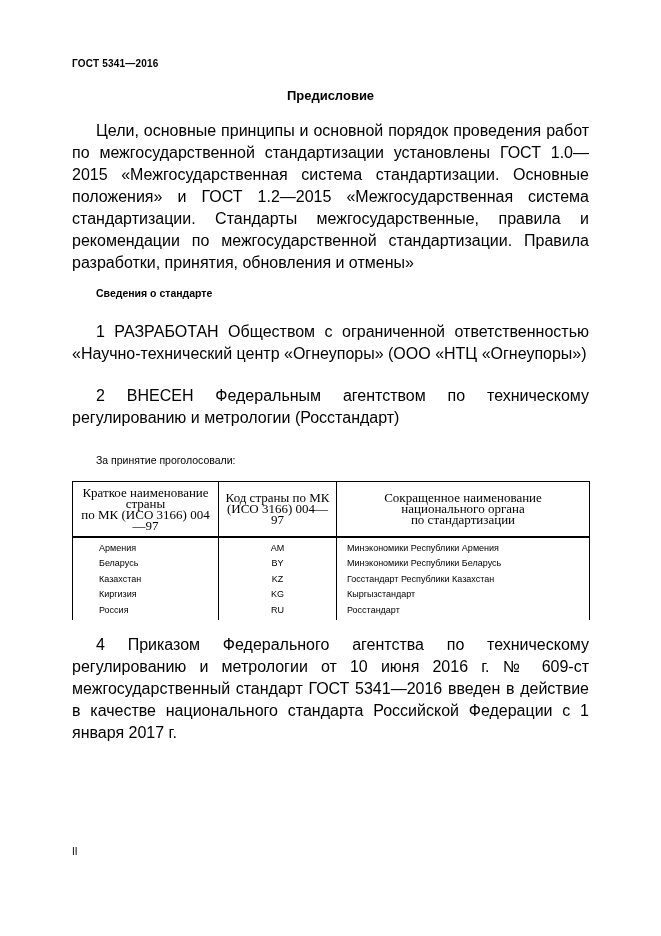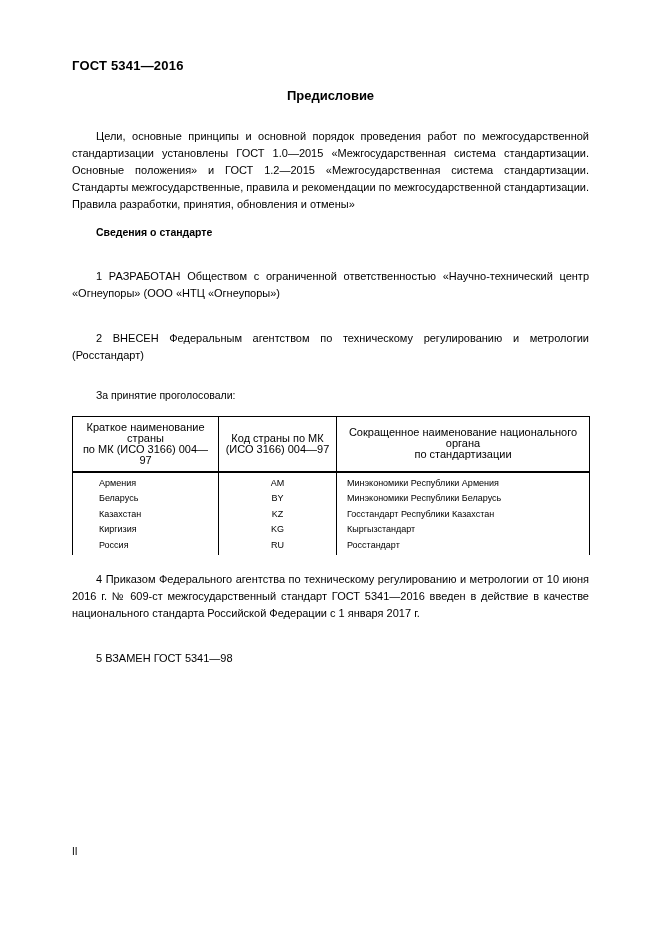--- a/index.html
+++ b/index.html
@@ -19,43 +19,43 @@
     position: absolute;
     left: 0; top: 0;
     width: 661px;
     height: 936px;
     box-sizing: border-box;
   }
   .header-std {
     position: absolute;
     left: 72px;
     top: 58px;
-    font-size: 13px;
+    font-size: 10px;
     font-weight: bold;
     letter-spacing: 0.2px;
   }
   .doc-title {
     position: absolute;
     left: 0;
     top: 88px;
     width: 661px;
     text-align: center;
     font-size: 13px;
     font-weight: bold;
   }
   .content {
     position: absolute;
     left: 72px;
     top: 112px;
     width: 517px;
   }
   p.para {
-    margin: 16px 0 0 0;
-    font-size: 11px;
-    line-height: 17px;
+    margin: 8px 0 0 0;
+    font-size: 16px;
+    line-height: 22px;
     text-align: justify;
     text-justify: inter-word;
   }
   p.indent {
     text-indent: 24px;
   }
   .gap-md { height: 12px; }
   .section-head {
     font-size: 10.5px;
     font-weight: bold;
@@ -73,26 +73,27 @@
     border-collapse: collapse;
     width: 517px;
     margin-top: 12px;
     table-layout: fixed;
   }
   table.countries th, table.countries td {
     border: 1px solid #000;
     padding: 0;
   }
   table.countries thead th {
-    font-size: 11px;
+    font-size: 13px;
     font-weight: normal;
     text-align: center;
     padding: 5px 4px 5px 4px;
     line-height: 11px;
     vertical-align: middle;
+    font-family: Liberation Serif, serif;
   }
   table.countries thead tr th {
     border-bottom: 2px solid #000;
   }
   table.countries tbody td {
     font-size: 9px;
     border-top: none;
     border-bottom: none;
     padding: 1.5px 0 1.5px 0;
     line-height: 12.5px;
@@ -199,19 +200,18 @@
         </tr>
       </tbody>
     </table>
 
     <div class="after-table"></div>
 
     <p class="para indent">4 Приказом Федерального агентства по техническому регулированию и метрологии от 10 июня 2016 г. № 609-ст межгосударственный стандарт ГОСТ 5341—2016 введен в действие в качестве национального стандарта Российской Федерации с 1 января 2017 г.</p>
 
     <div class="gap-md"></div>
 
-    <p class="para indent">5 ВЗАМЕН ГОСТ 5341—98</p>
 
   </div>
 
   <div class="page-number">II</div>
 
 </div>
 
 </body></html>

